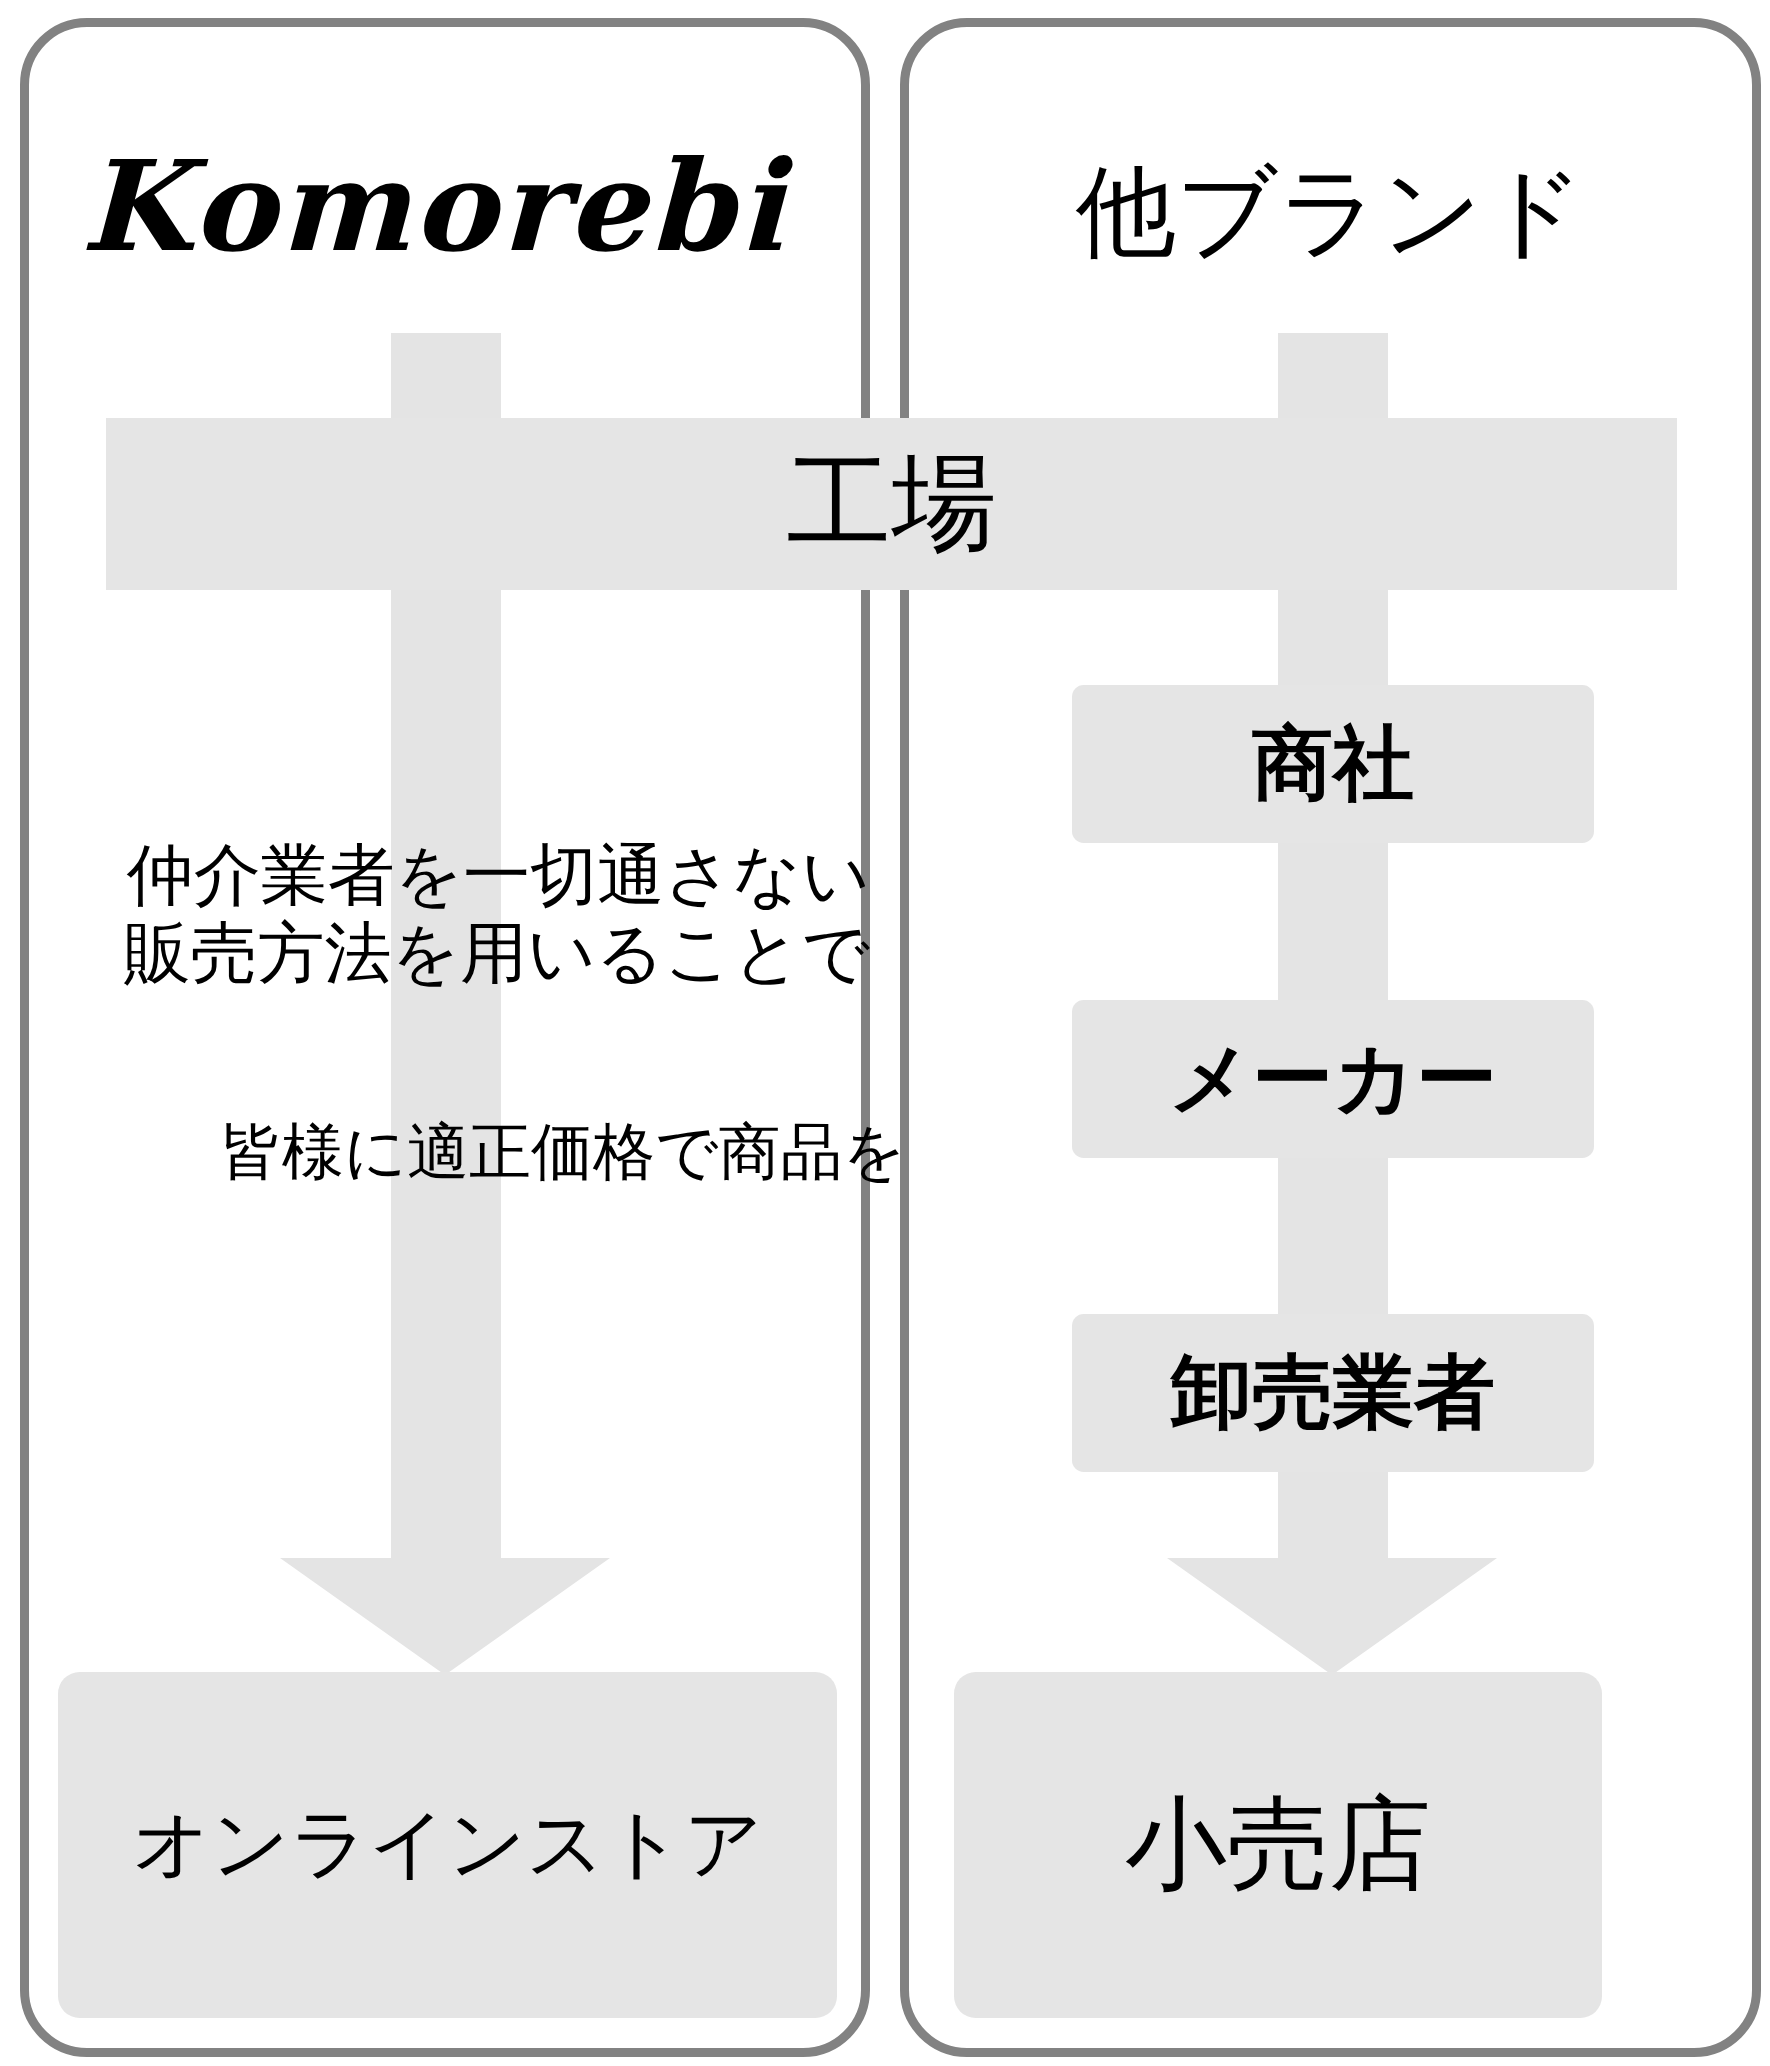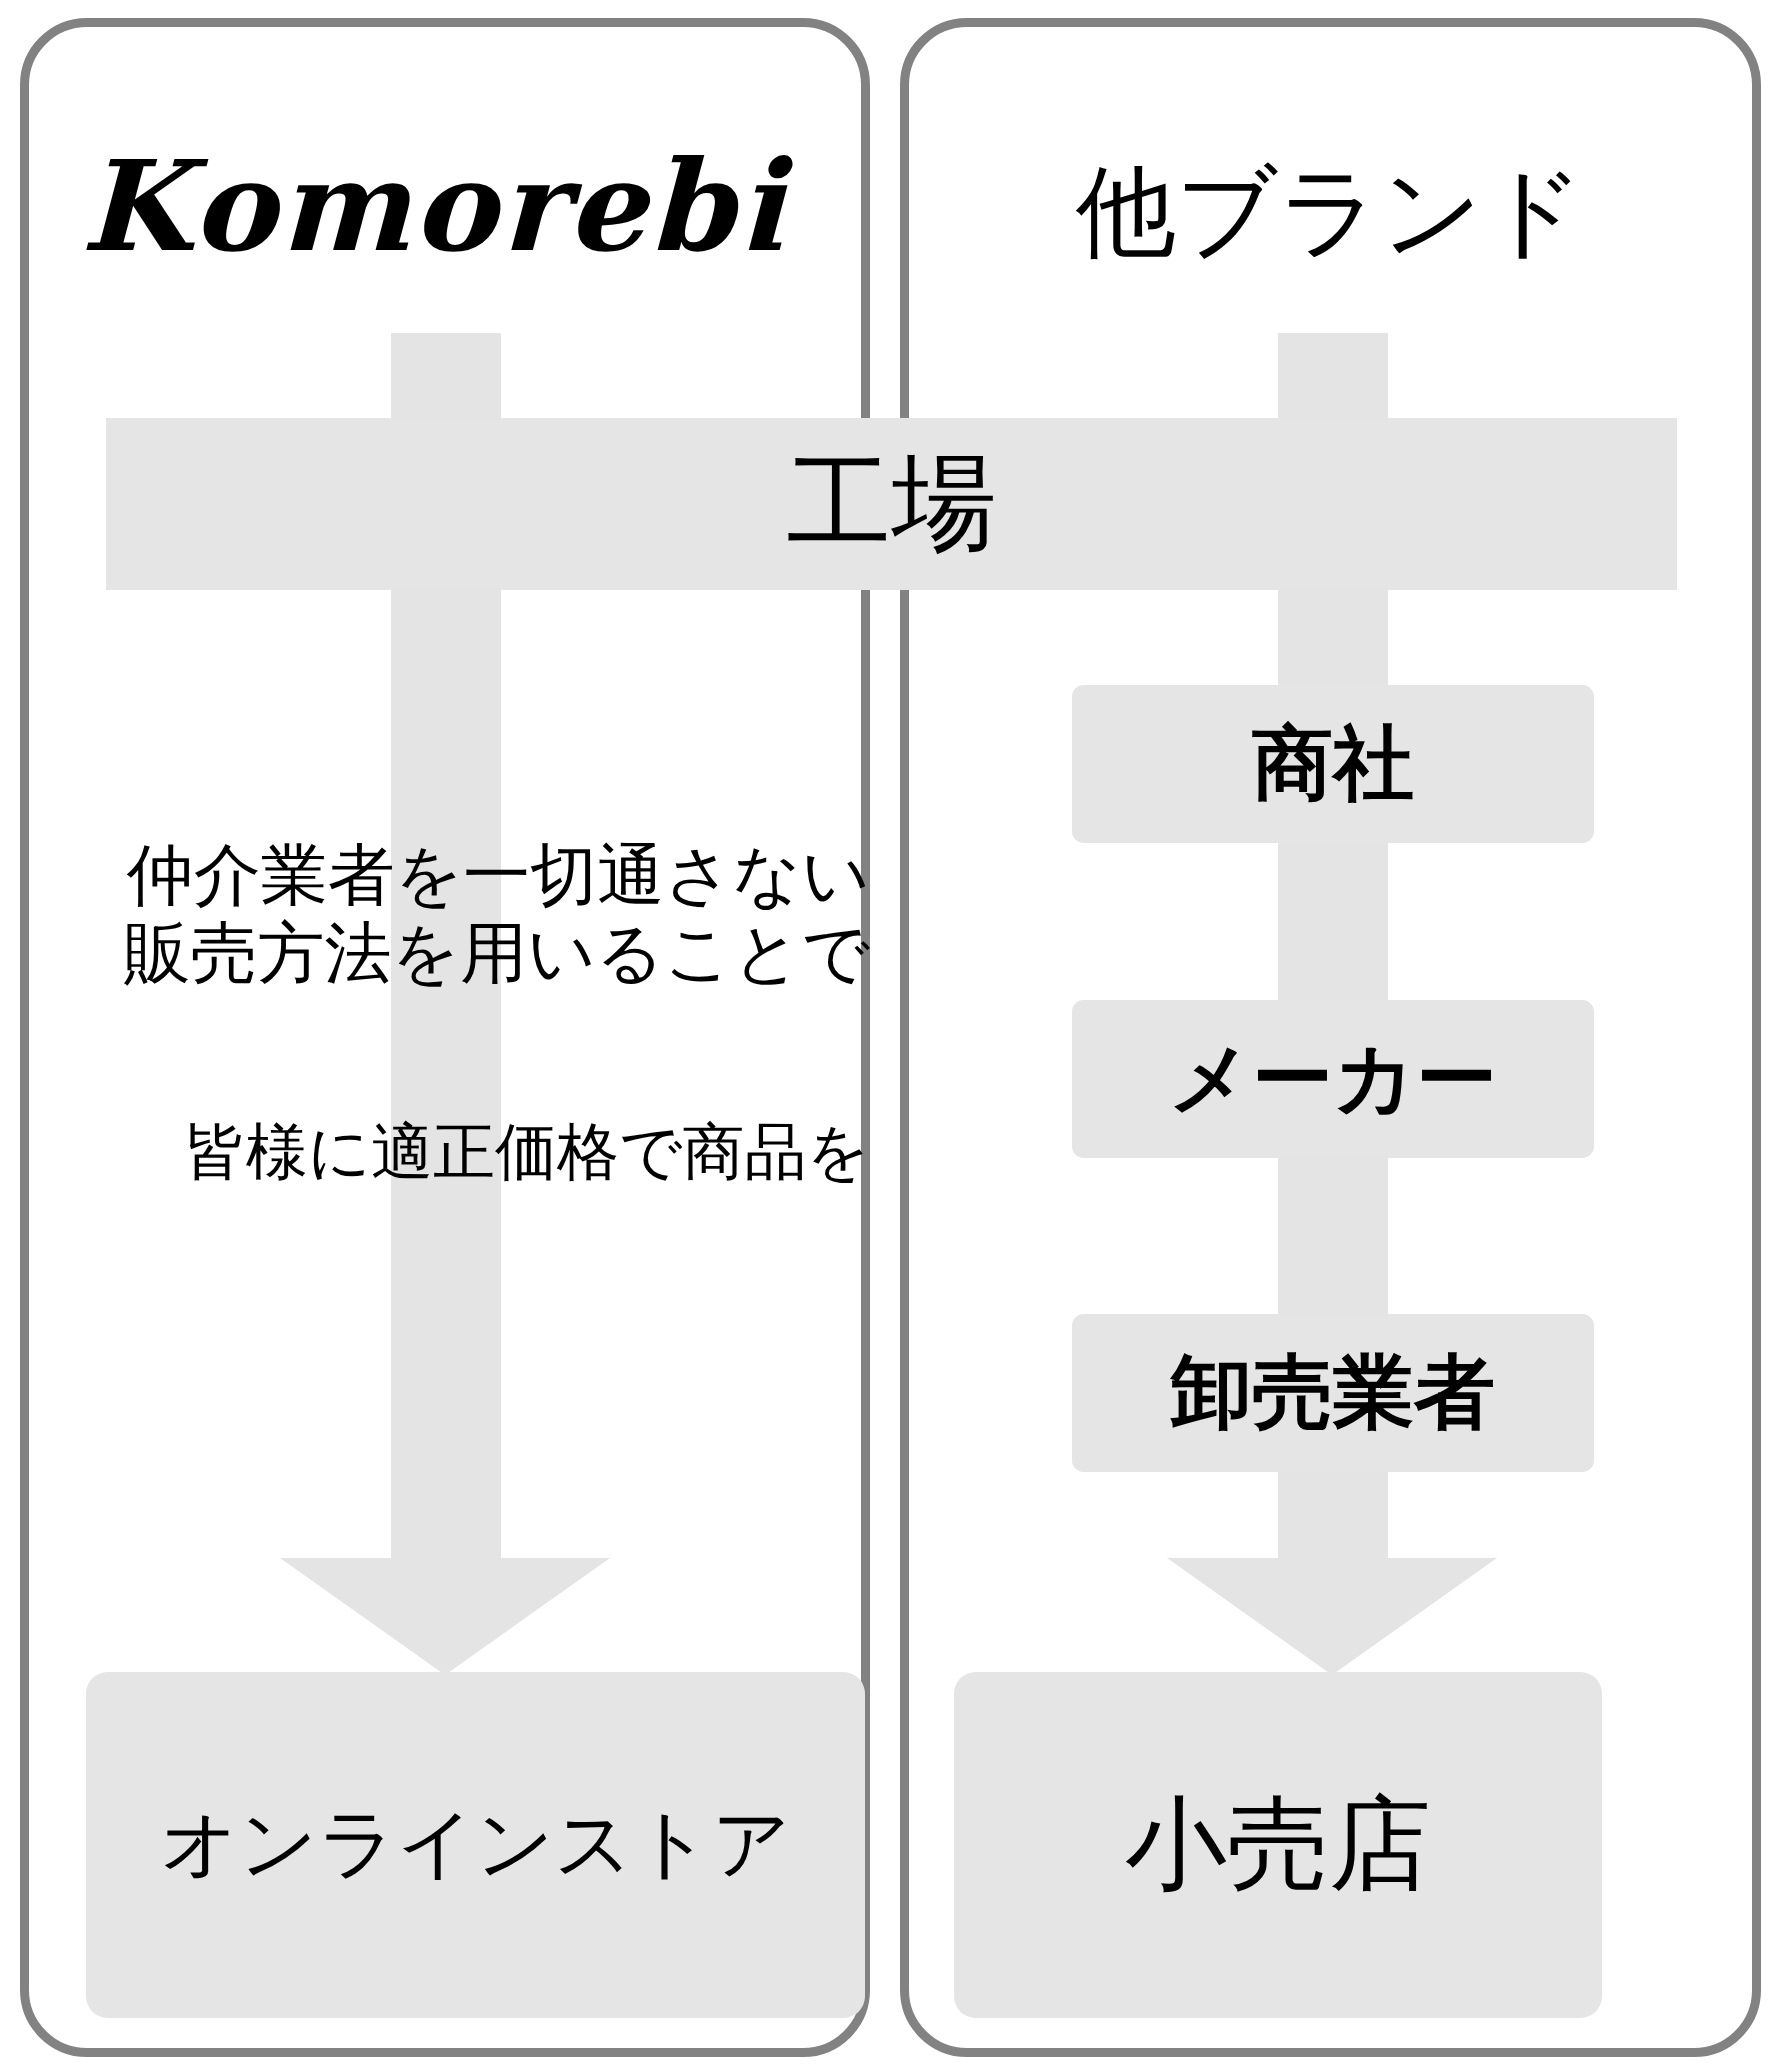--- a/index.html
+++ b/index.html
@@ -74,21 +74,21 @@
     font-weight: bold;
   }
   .step-shosha   { top: 685px; }
   .step-maker    { top: 1000px; }
   .step-oroshi   { top: 1314px; }
   .dest-box {
     top: 1672px;
     height: 346px;
     border-radius: 21.7px;
   }
-  .dest-online { left: 58px;  width: 779px; font-size: 77px; margin-left: 28px; }
+  .dest-online { left: 58px;  width: 779px; font-size: 77px; }
   .dest-retail { left: 954px; width: 648px; font-size: 102px; }
 
   
   .brand-logo {
     left: 20px; top: 133px; width: 850px;
     text-align: center;
     font-family: "DejaVu Serif", serif;
     font-style: italic;
     font-weight: 700;
     font-size: 125px;
@@ -107,21 +107,21 @@
   }
 
   
   .note {
     left: 20px; width: 850px;
     text-align: right;
     z-index: 6;
     white-space: nowrap;
   }
   .note-1 { top: 836px; font-size: 67px; line-height: 1.17; }
-  .note-2 { top: 1116px; font-size: 62px; line-height: 1.15; }
+  .note-2 { top: 1116px; font-size: 62px; line-height: 1.15; margin-left: 36px; }
 </style>
 </head>
 <body>
 
 <div class="abs panel panel-left"></div>
 <div class="abs panel panel-right"></div>
 
 <div class="abs shaft shaft-left"></div>
 <div class="abs shaft shaft-right"></div>
 <div class="abs arrowhead arrowhead-left"></div>

